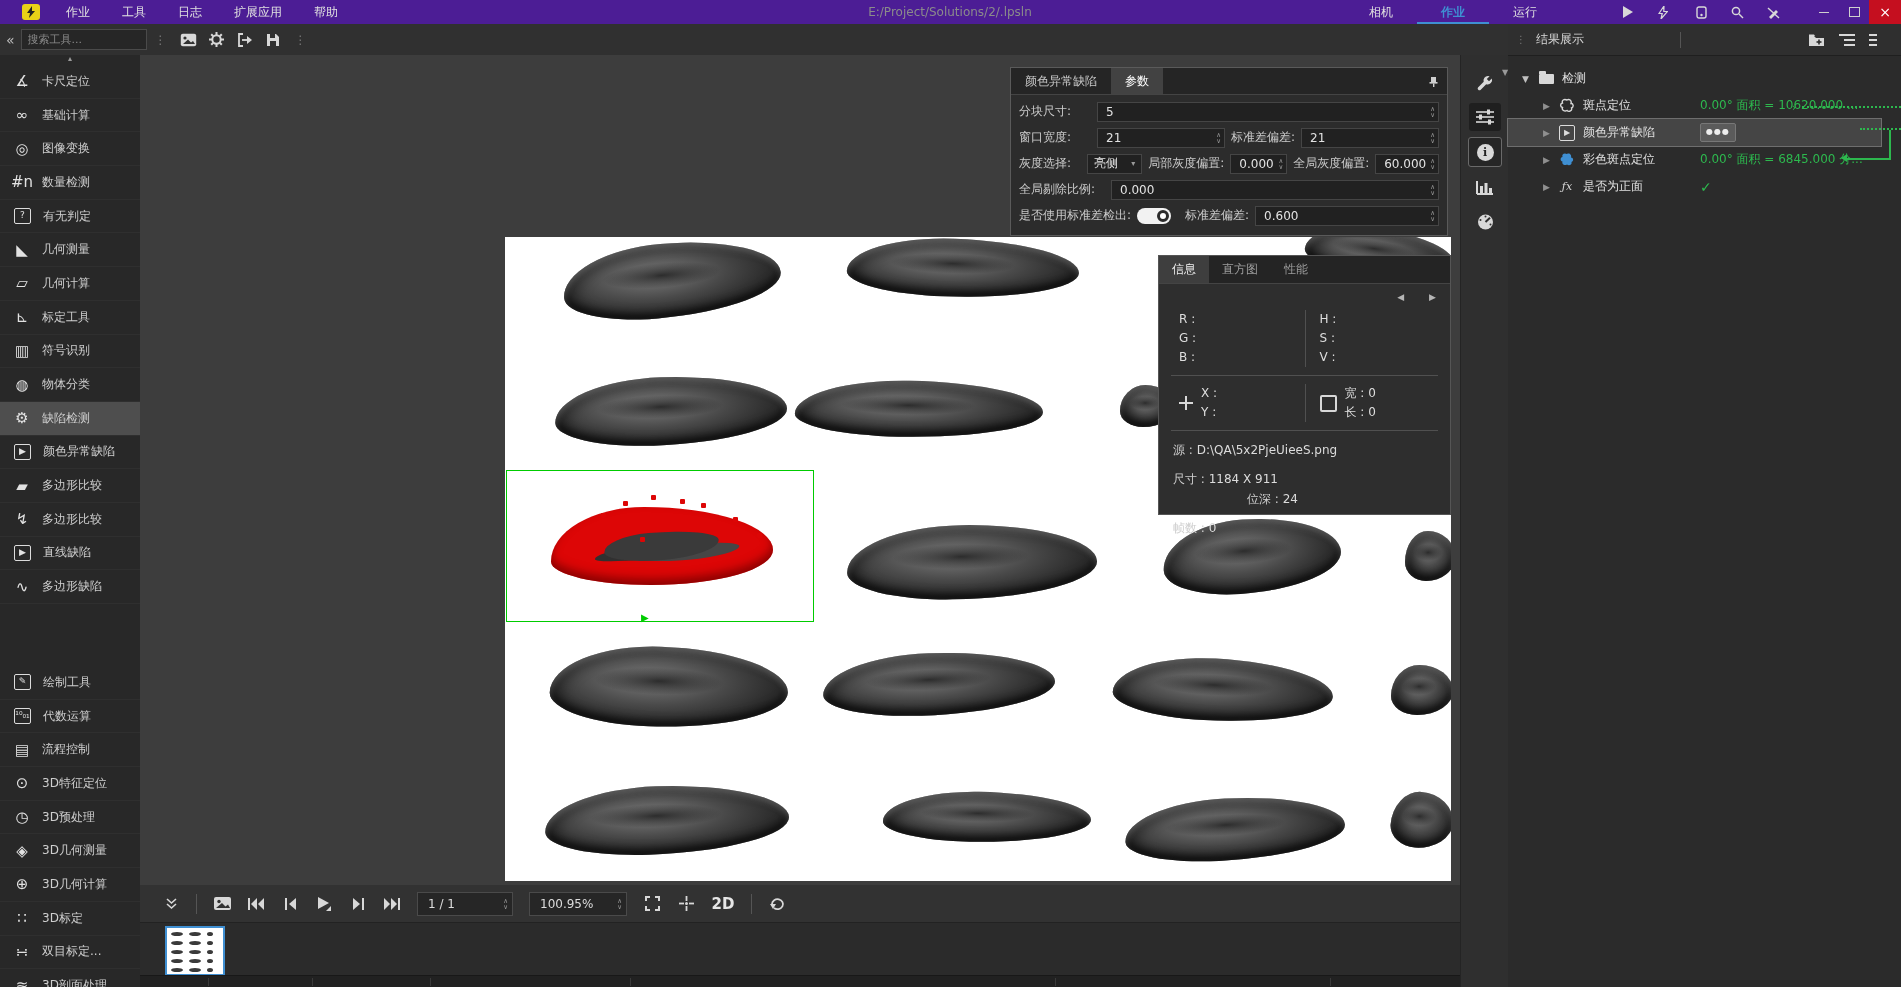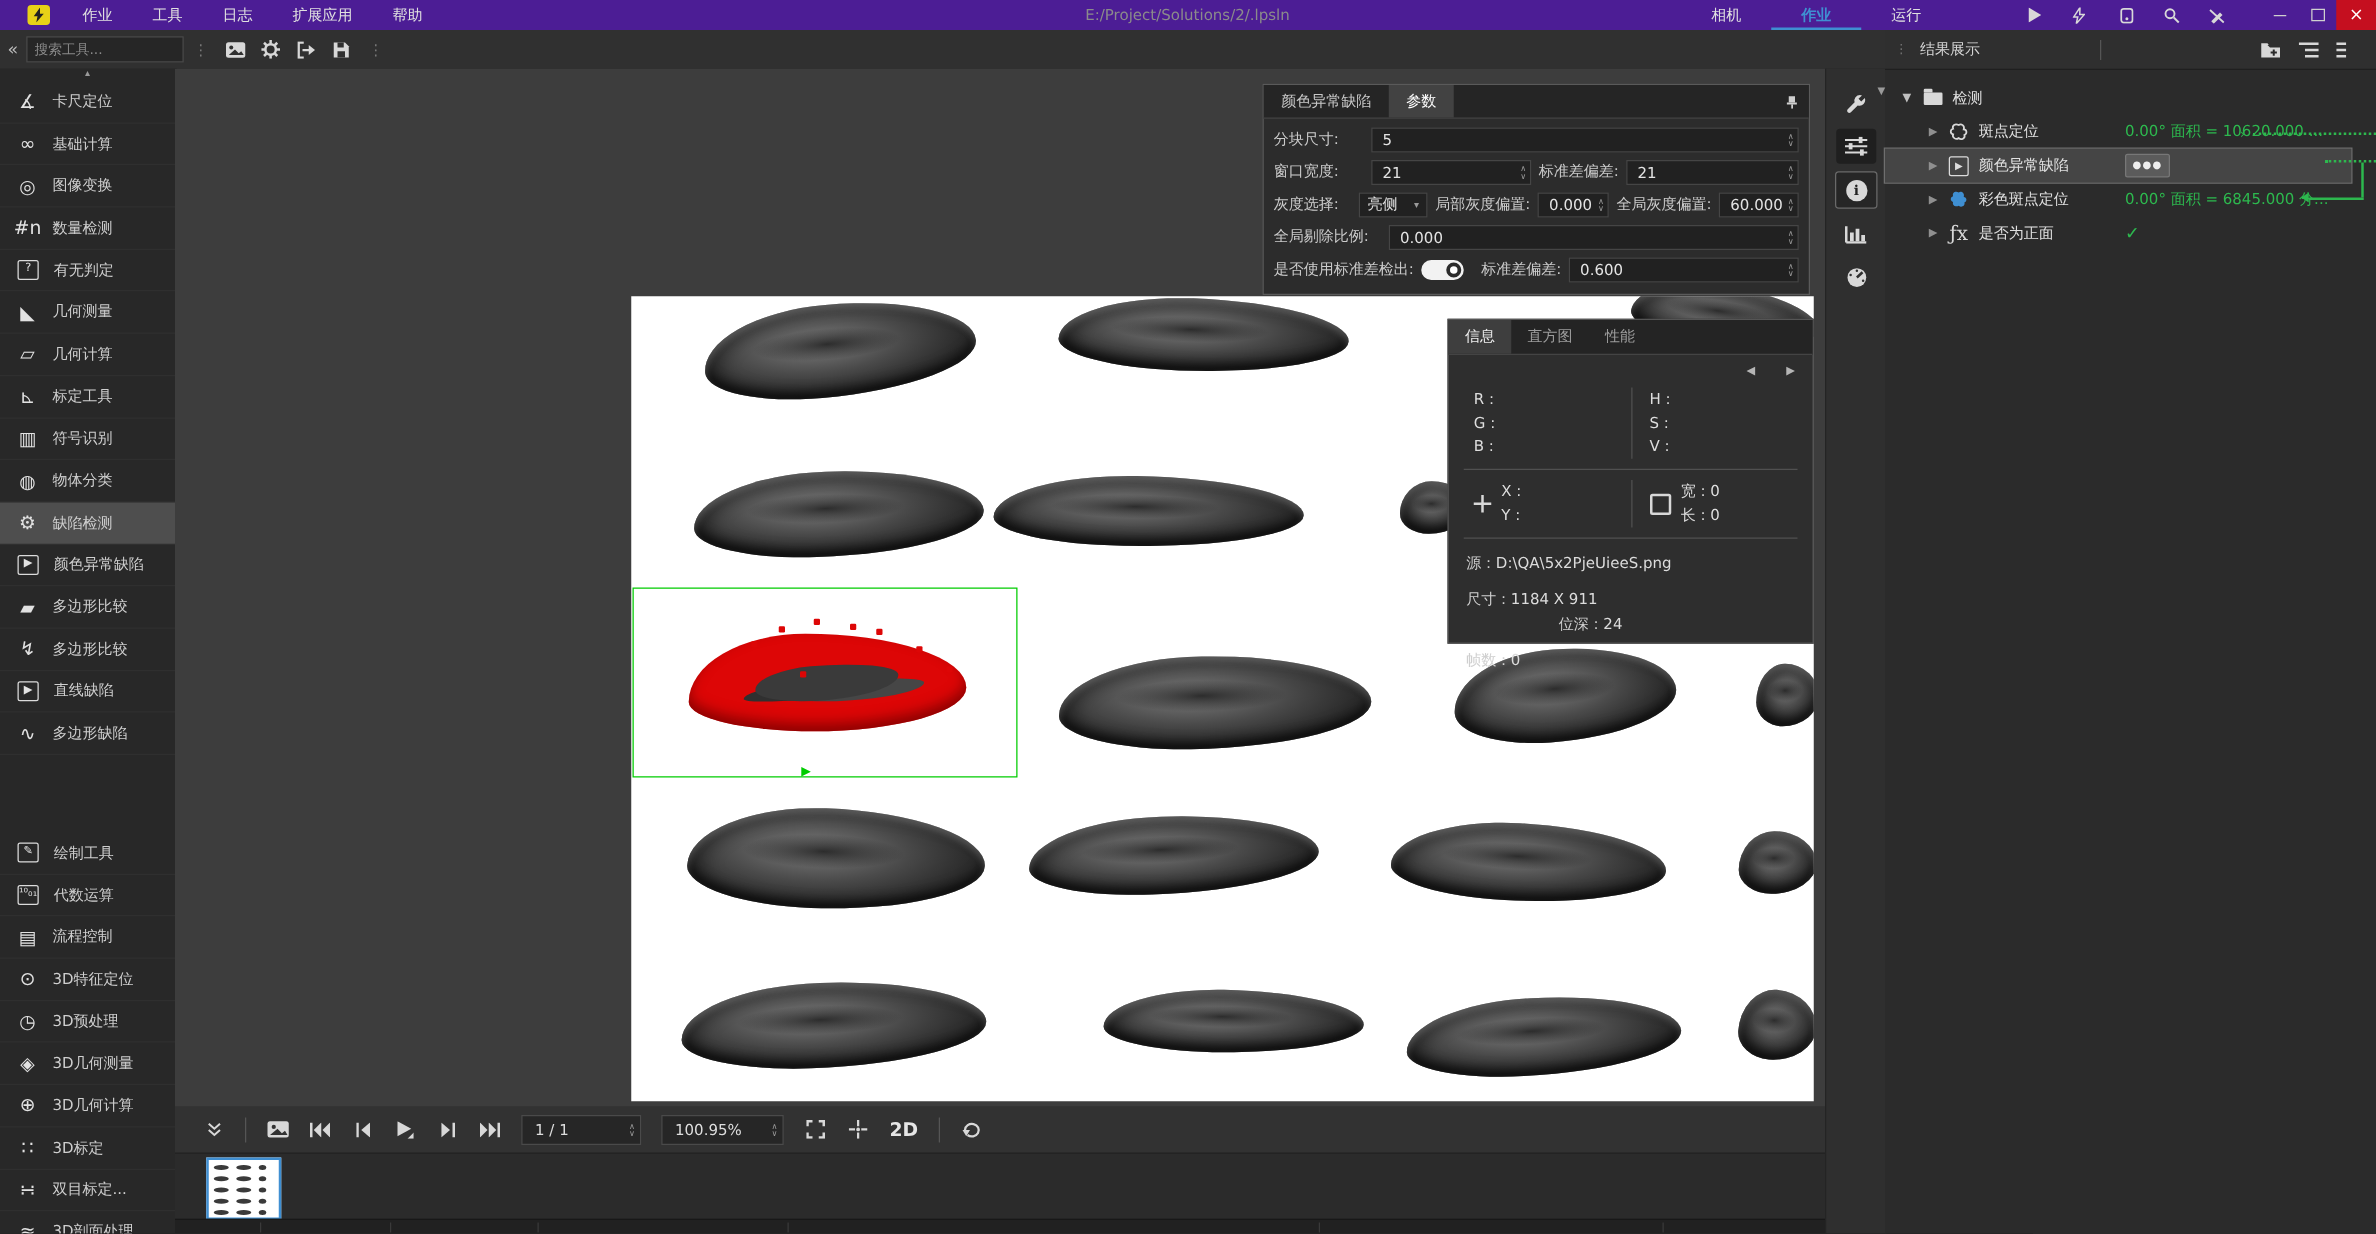--- a/index.html
+++ b/index.html
@@ -115,21 +115,21 @@
   .trow.root .exp{margin-left:14px;color:#c0c0c0;}
   .trow .ric{width:20px;min-width:20px;display:flex;justify-content:center;margin:0 6px 0 4px;}
   .trow .rlabel{color:#e0e0e0;white-space:nowrap;}
   .trow.sel{background:#454545;outline:1px solid #6e6e6e;margin-right:20px;}
   .green-txt{position:absolute;left:192px;color:var(--green);white-space:nowrap;}
   .check{position:absolute;left:192px;color:var(--green);font-weight:bold;font-size:14px;}
   .more-btn{position:absolute;left:192px;width:34px;height:17px;background:#5b5b5b;border:1px solid #777;border-radius:2px;color:#eee;font-size:8px;line-height:15px;text-align:center;letter-spacing:1px;}
   .folder-ic{width:15px;height:10px;background:#d8d8d8;position:relative;border-radius:1px;}
   .folder-ic::before{content:"";position:absolute;left:0;top:-3px;width:7px;height:3px;background:#d8d8d8;border-radius:1px 1px 0 0;}
   .boxplay{width:14px;height:14px;border:1.5px solid #dcdcdc;border-radius:2px;color:#dcdcdc;font-size:8px;line-height:13px;text-align:center;}
-  .fx-ic{font-family:"DejaVu Serif",serif;color:#d8d8d8;font-size:16px;}
+  .fx-ic{font-family:"DejaVu Serif",serif;font-style:italic;color:#d8d8d8;font-size:11px;}
   .conn{position:absolute;pointer-events:none;}
   .conn.dash{border-top:2px dotted var(--green);}
   .conn.vline{border-left:2px solid var(--green);}
   .conn.hline{border-top:2px solid var(--green);}
   .conn.arrow-l{width:0;height:0;border-top:4px solid transparent;border-bottom:4px solid transparent;border-right:6px solid var(--green);}
   .conn.gt{color:var(--green);font-size:10px;border:none;}
   svg{display:block}
 </style>
 </head>
 <body>

